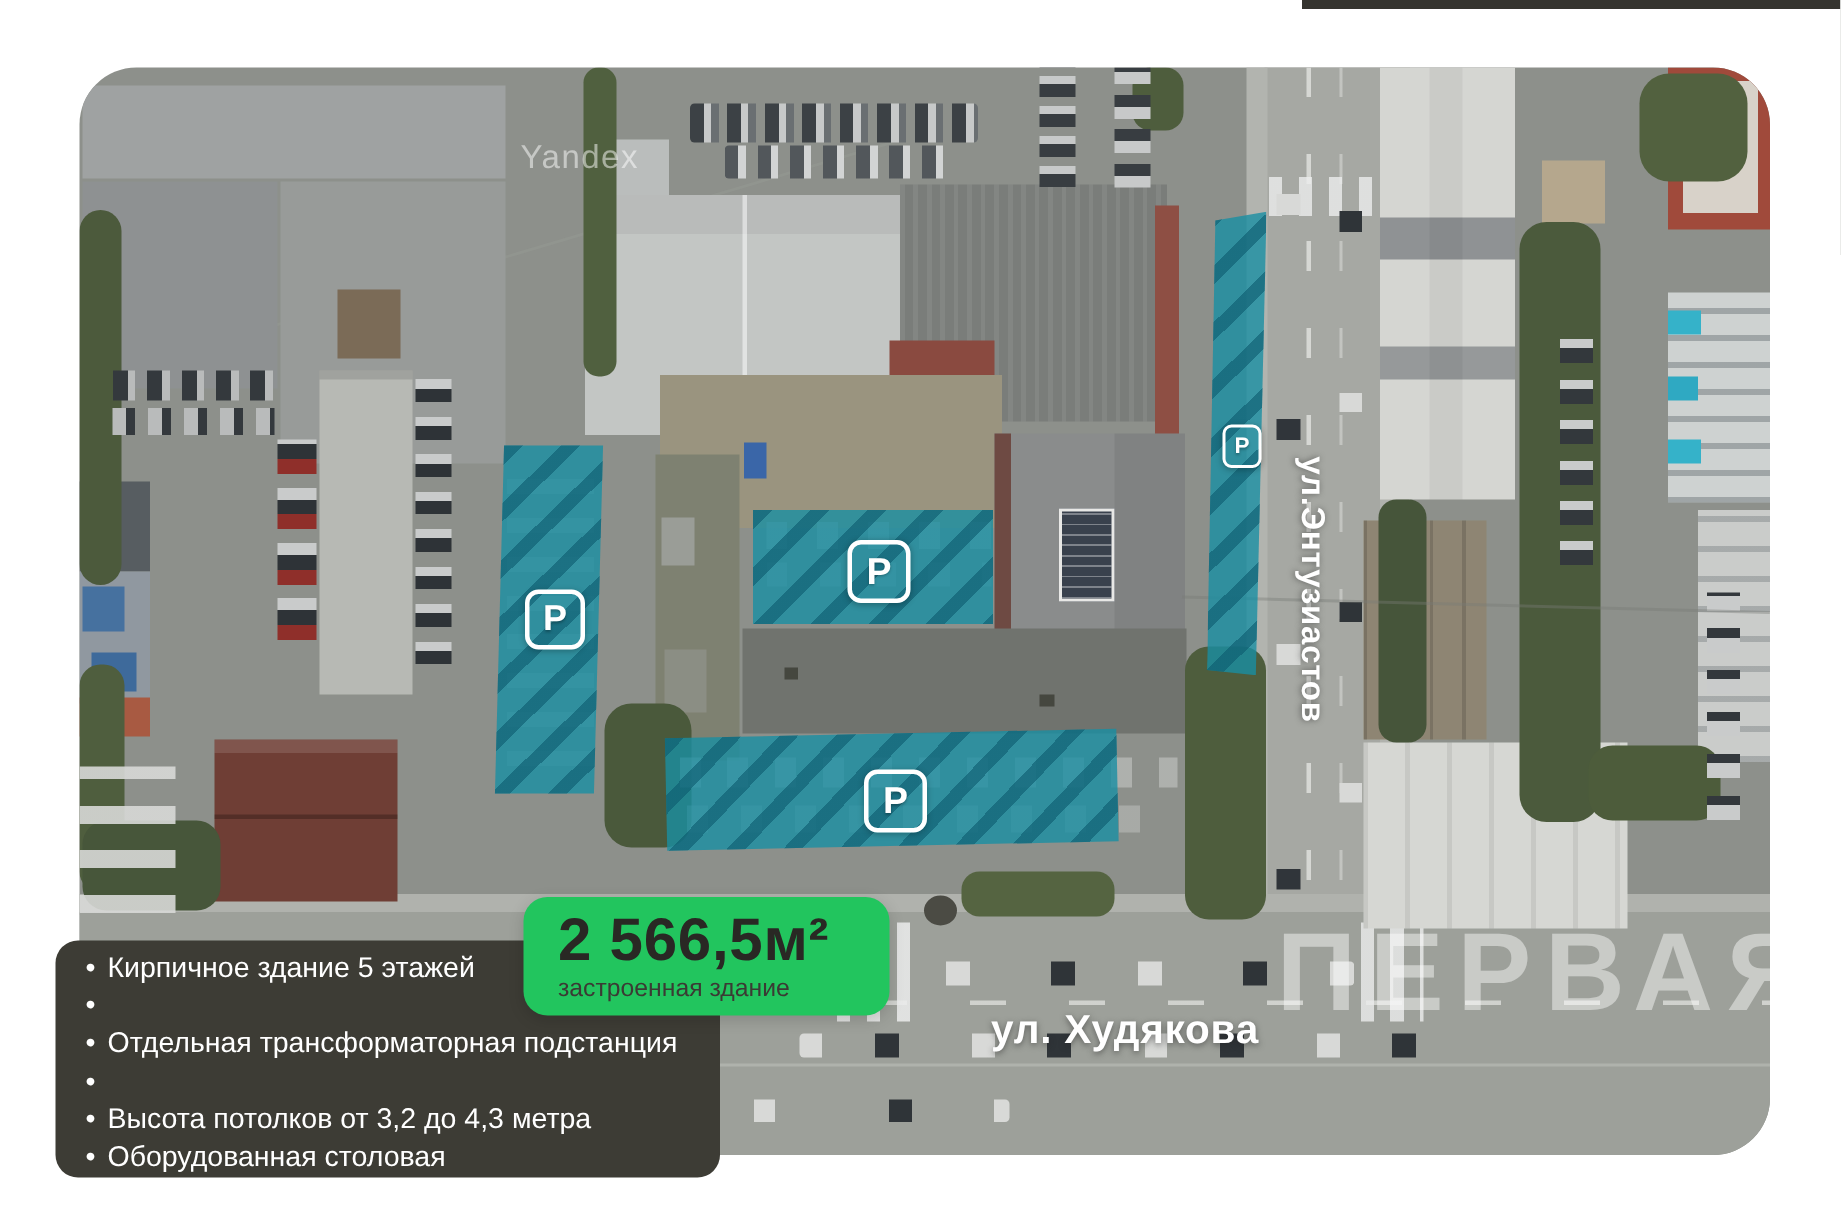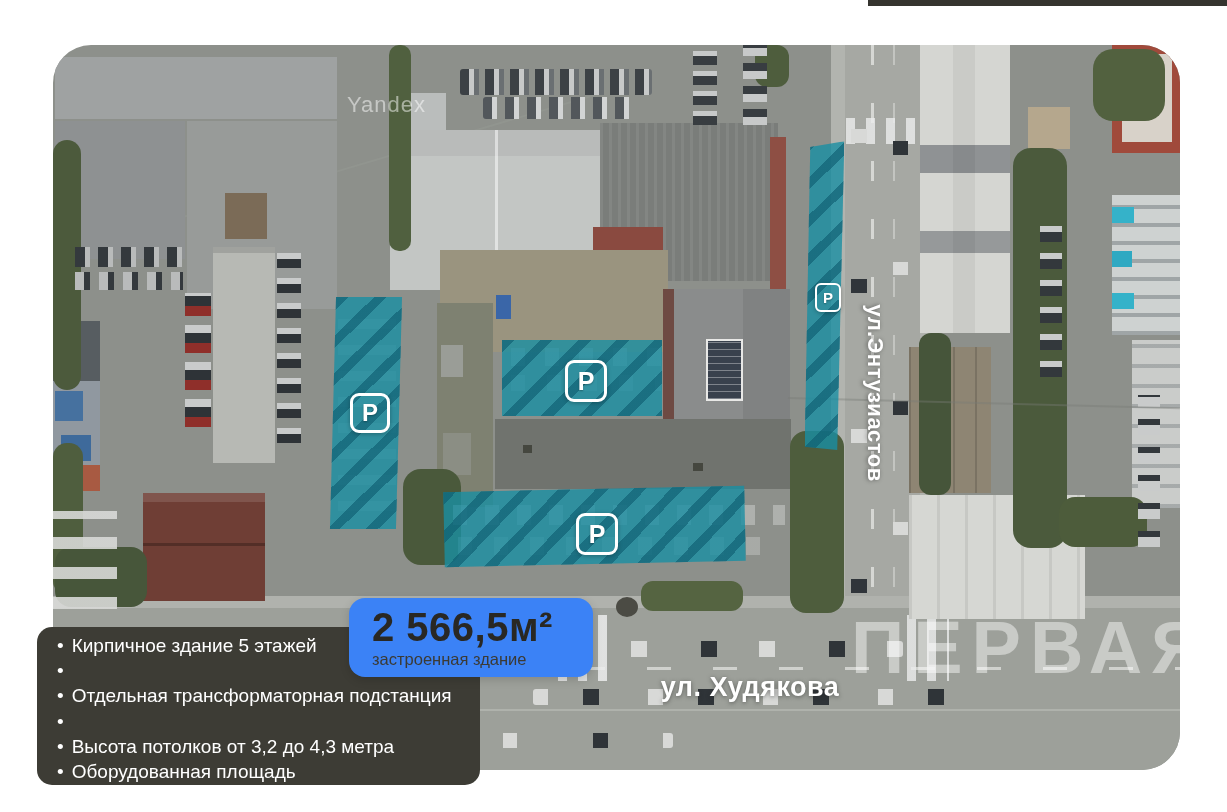--- a/index.html
+++ b/index.html
@@ -36,21 +36,21 @@
   
   .wm-provider{position:absolute;z-index:7;left:294px;top:47px;font-size:22px;font-weight:500;
                color:rgba(255,255,255,.5);letter-spacing:1px;}
   .wm-brand{position:absolute;z-index:8;color:rgba(255,255,255,.45);font-weight:700;
             white-space:nowrap;letter-spacing:9px;font-size:74px;line-height:1;}
   .wm-brand.l1{left:798px;top:566px;}
   .wm-brand.l2{left:804px;top:658px;}
   .wm-748{position:absolute;left:24px;top:730px;z-index:40;font-size:62px;font-weight:700;
           color:rgba(212,212,210,.5);letter-spacing:3px;line-height:1;}
   
-  .callout{position:absolute;left:349px;top:598px;width:244px;height:79px;background:#3b82f6;
+  .callout{position:absolute;left:349px;top:598px;width:244px;height:79px;background:#22c55e;
            border-radius:16px;z-index:30;box-shadow:0 3px 10px rgba(0,0,0,.15);
            box-sizing:border-box;padding:8px 0 0 23px;}
   .callout .value{font-size:40px;font-weight:700;color:#292824;letter-spacing:.5px;line-height:43px;}
   .callout .label{font-size:16.5px;font-weight:500;color:#3b3a34;line-height:18px;margin-top:1px;}
   
   .card{position:absolute;left:37px;top:627px;width:443px;height:158px;background:var(--card-bg,#3d3c35);
         border-radius:15px;z-index:20;box-sizing:border-box;padding:6px 16px 0 16px;}
   .card ul{list-style:none;margin:0;padding:0;}
   .card li{display:flex;color:#fff;font-size:19px;line-height:25.2px;font-weight:400;white-space:nowrap;}
   .card .dot{margin:0 8px 0 4px;}
@@ -212,18 +212,18 @@
         </li>
         <li>
           <span class="dot">•</span>
         </li>
         <li>
           <span class="dot">•</span>
           <span>Высота потолков от 3,2 до 4,3 метра</span>
         </li>
         <li>
           <span class="dot">•</span>
-          <span>Оборудованная площадь</span>
+          <span>Оборудованная столовая</span>
         </li>
       </ul>
   </div>
 
 </div>
 
 </body></html>

